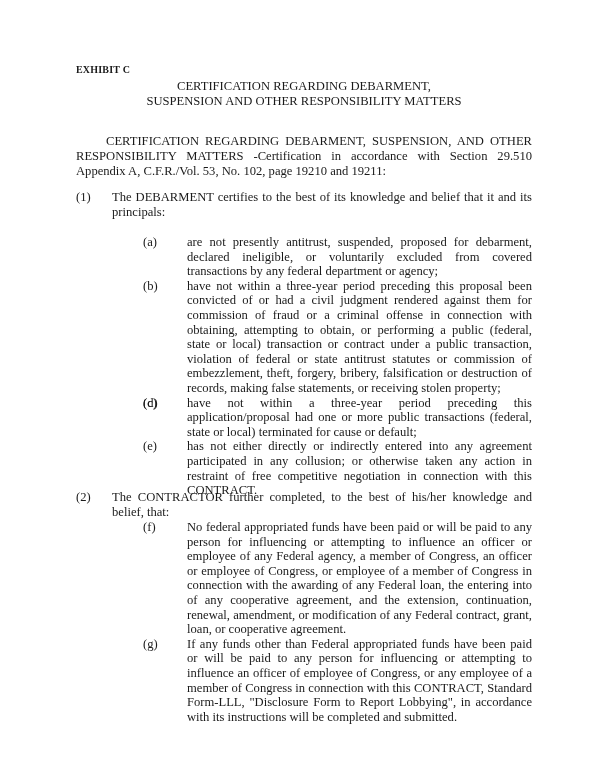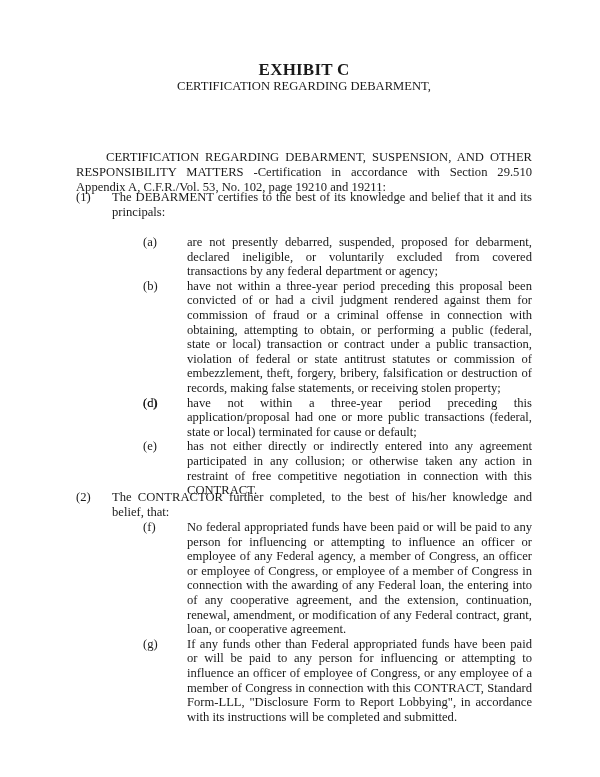--- a/index.html
+++ b/index.html
@@ -1,47 +1,48 @@
 <!DOCTYPE html>
 <html><head>
 <meta charset="utf-8">
 <style>
   html, body { margin: 0; padding: 0; background: #ffffff; }
   body { width: 600px; height: 777px; overflow: hidden; position: relative;
          font-family: "Liberation Serif", "DejaVu Serif", serif; color: #1a1a1a; }
   .page { position: absolute; left: 76px; top: 0; width: 456px; font-size: 12.6px; line-height: 14.6px; }
-  .title { position: absolute; left: 0; width: 456px; top: 63px; text-align: center; font-weight: bold; font-size: 17px; letter-spacing: 0.2px; }
+  .title { position: absolute; left: 0; width: 456px; top: 63px; text-align: left; font-weight: bold; font-size: 10px; letter-spacing: 0.2px; }
   .subtitle { position: absolute; left: 0; width: 456px; top: 79px; text-align: center; line-height: 15px; }
-  .intro { position: absolute; left: 0; width: 456px; top: 150px; text-align: justify; text-indent: 30px; line-height: 15px; }
+  .intro { position: absolute; left: 0; width: 456px; top: 134px; text-align: justify; text-indent: 30px; line-height: 15px; }
   .section { position: absolute; left: 0; width: 456px; }
   .sec-num { position: absolute; left: 0; top: 0; }
   .sec-text { margin-left: 36px; text-align: justify; }
   .items { position: absolute; left: 67px; width: 389px; }
   .item { position: relative; }
   .item-label { position: absolute; left: 0; top: 0; }
   .item-text { margin-left: 44px; text-align: justify; }
 </style>
 </head>
 <body>
 
 <div class="page">
   <div class="title">EXHIBIT C</div>
   <div class="subtitle">
     <div>CERTIFICATION REGARDING DEBARMENT,</div>
+    <div>SUSPENSION AND OTHER RESPONSIBILITY MATTERS</div>
   </div>
   <div class="intro">CERTIFICATION REGARDING DEBARMENT, SUSPENSION, AND OTHER RESPONSIBILITY MATTERS -Certification in accordance with Section 29.510 Appendix A, C.F.R./Vol. 53, No. 102, page 19210 and 19211:</div>
 
   <div class="section" style="top:190px;">
     <span class="sec-num">(1)</span>
     <div class="sec-text">The DEBARMENT certifies to the best of its knowledge and belief that it and its principals:</div>
   </div>
   <div class="items" style="top:235px;">
     <div class="item">
       <span class="item-label">(a)</span>
-      <div class="item-text">are not presently debarred, suspended, proposed for debarment, declared ineligible, or voluntarily excluded from covered transactions by any federal department or agency;</div>
+      <div class="item-text">are not presently antitrust, suspended, proposed for debarment, declared ineligible, or voluntarily excluded from covered transactions by any federal department or agency;</div>
     </div>
     <div class="item">
       <span class="item-label">(b)</span>
       <div class="item-text">have not within a three-year period preceding this proposal been convicted of or had a civil judgment rendered against them for commission of fraud or a criminal offense in connection with obtaining, attempting to obtain, or performing a public (federal, state or local) transaction or contract under a public transaction, violation of federal or state antitrust statutes or commission of embezzlement, theft, forgery, bribery, falsification or destruction of records, making false statements, or receiving stolen property;</div>
     </div>
     <div class="item">
       <span class="item-label">(c)</span>
     </div>
     <div class="item">
       <span class="item-label">(d)</span>

